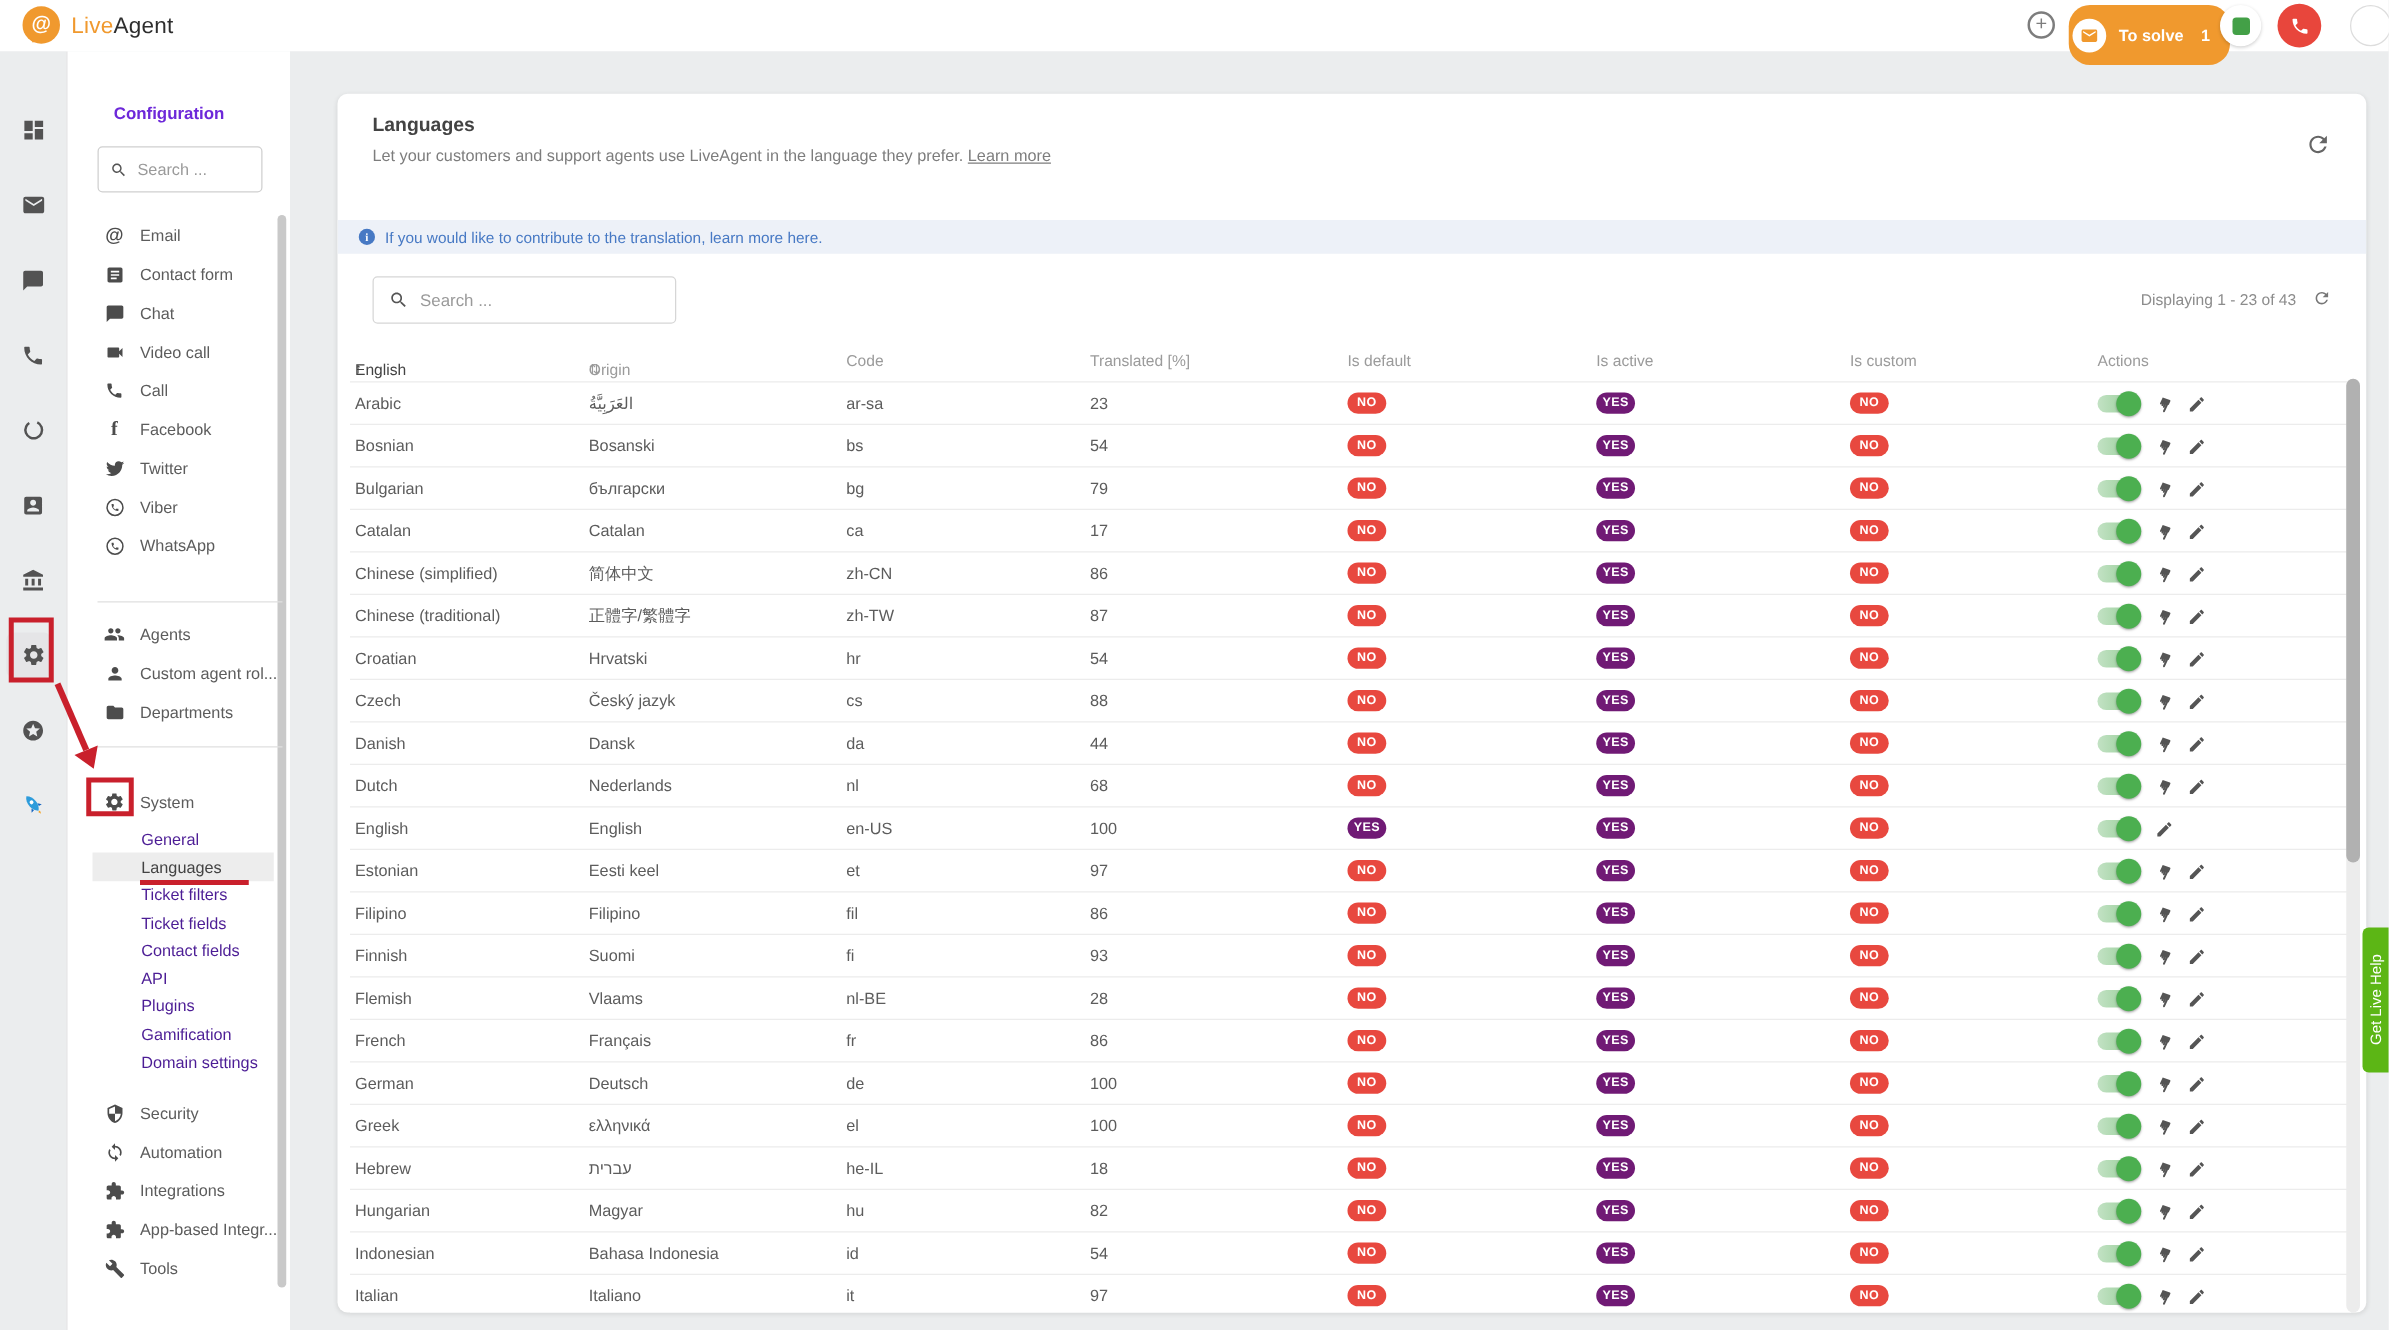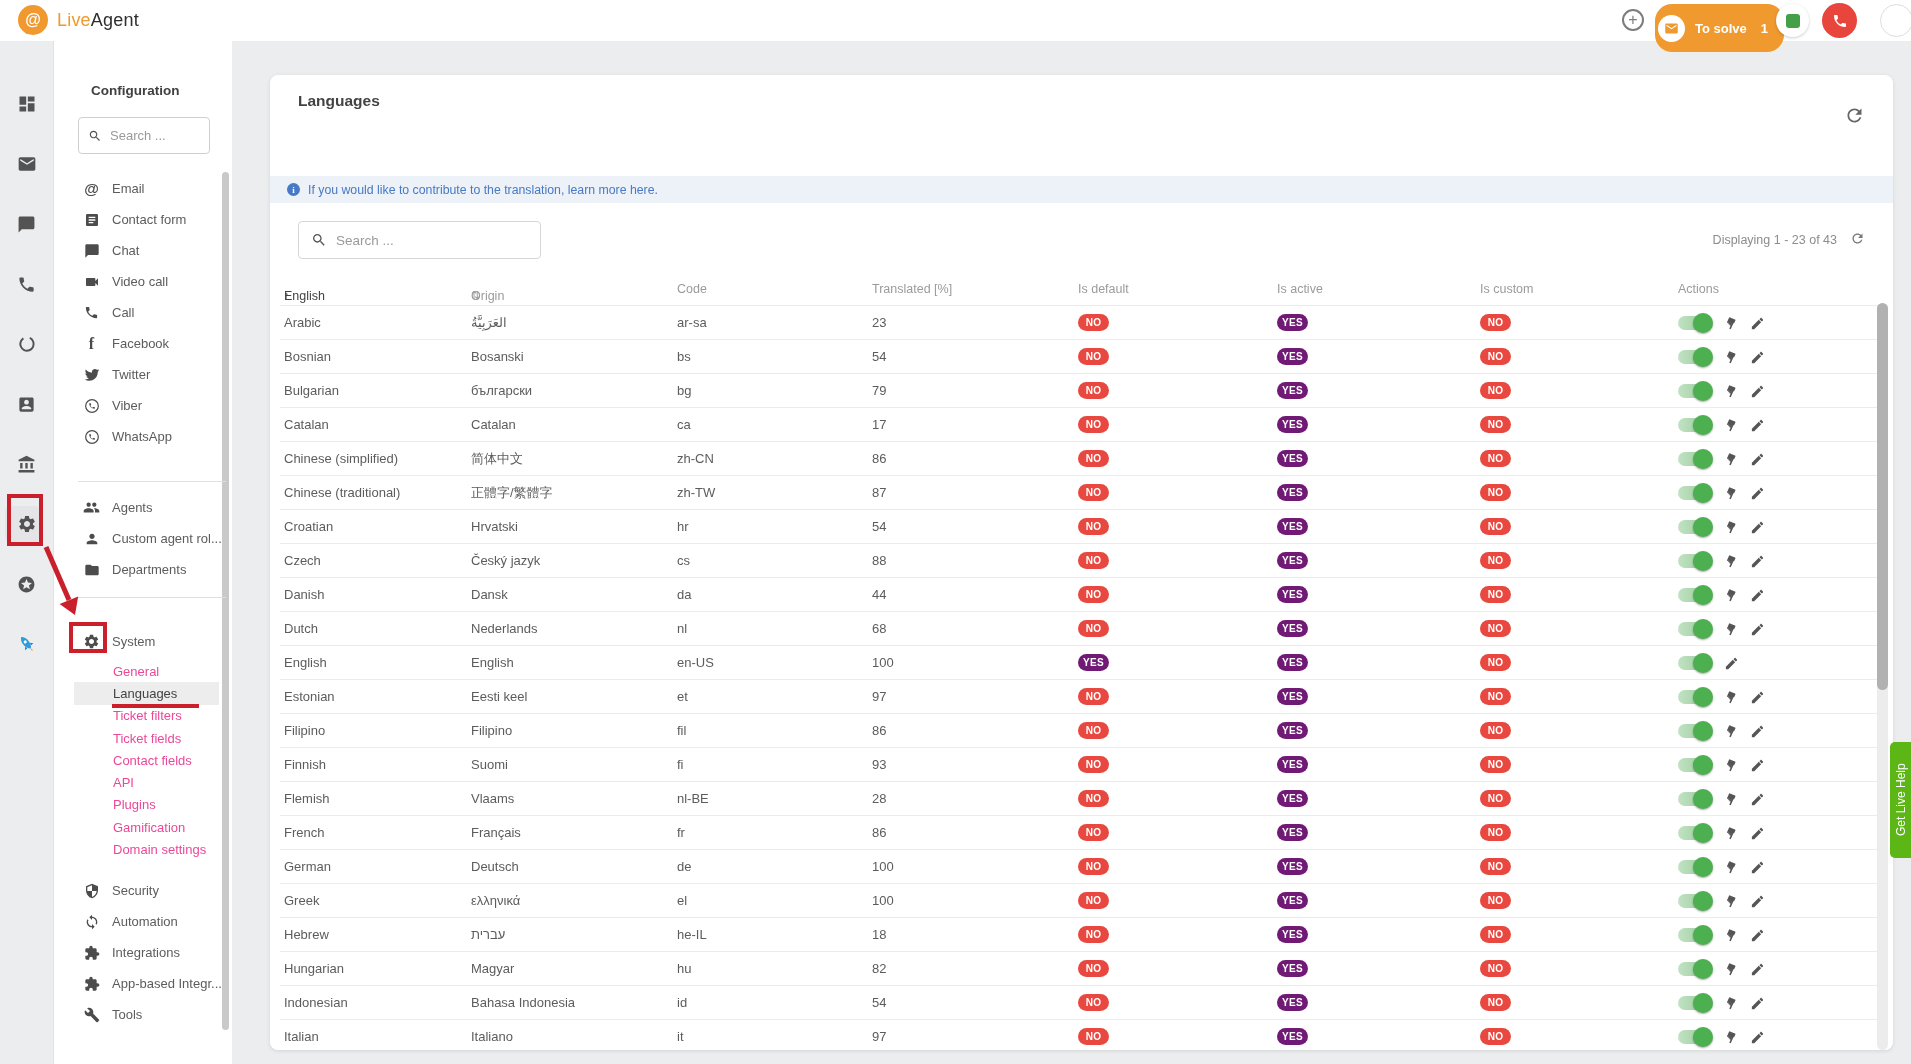--- a/index.html
+++ b/index.html
@@ -24,37 +24,37 @@
   .phone-btn{position:absolute;left:1822px;top:3px;width:35px;height:35px;background:#e8463c;border-radius:50%;display:flex;align-items:center;justify-content:center;cursor:pointer}
   .avatar-partial{position:absolute;left:1880px;top:4px;width:33px;height:33px;background:#fff;border:1px solid #ddd;border-radius:50%;cursor:pointer}
 
   
   .rail{position:absolute;left:0;top:41px;width:53px;bottom:0;display:flex;flex-direction:column;align-items:center;padding-top:52px;gap:38px;z-index:2}
   .rail .ric{width:53px;height:22px;display:flex;justify-content:center;align-items:center;color:#535353;cursor:pointer}
   .rail-active-bg{position:absolute;left:5px;top:506px;width:36px;height:36px;background:#e5e5e7;border-radius:6px;z-index:1}
 
   
   .sidebar{position:absolute;left:53px;top:41px;width:179px;bottom:0;background:#fff;border-left:1px solid #e2e2e4;z-index:2}
-  .sb-title{position:absolute;left:37px;top:42px;font-size:13.5px;font-weight:bold;color:#404040}
+  .sb-title{position:absolute;left:37px;top:42px;font-size:13.5px;font-weight:bold;color:#6d28d9}
   .sb-search{position:absolute;left:24px;top:76px;width:132px;height:37px;border:1px solid #cfcfcf;border-radius:4px;display:flex;align-items:center;padding:0 9px;gap:8px;background:#fff}
   .sb-search input{border:none;outline:none;width:90px;font-size:13px;color:#555;font-family:"Liberation Sans",sans-serif}
   .sb-search input::placeholder{color:#9a9a9a}
   .sb-scroll{position:absolute;right:3px;top:131px;width:7px;height:858px;background:#c9c9c9;border-radius:4px;cursor:pointer}
   .sb-group{position:absolute;left:0;width:170px}
   .g1{top:132px}.g2{top:451px}.g4{top:834px}
   .sb-item{height:31px;display:flex;align-items:center;padding-left:29px;gap:12px;font-size:13px;color:#5c5c5c;cursor:pointer}
   .sb-item .mi{width:17px;height:17px;color:#4c4c4c;display:flex;align-items:center;justify-content:center;flex:none}
   .sb-item .at{font-weight:bold;font-size:15px;color:#4c4c4c}
   .sb-item .fb{font-family:"Liberation Serif",serif;font-weight:bold;font-size:16px;color:#4c4c4c}
   .sb-div{position:absolute;left:24px;width:148px;border-top:1px solid #e0e0e0}
   .d1{top:440px}.d2{top:556px}
   .sb-system{position:absolute;left:0;top:585px;width:170px;height:30px;display:flex;align-items:center;padding-left:29px;gap:12px;font-size:13px;color:#5c5c5c;cursor:pointer}
   .sb-system .mi{width:17px;height:17px;color:#4c4c4c}
   .sb-subs{position:absolute;left:0;top:619px;width:179px}
-  .sub{margin-left:20px;width:145px;padding-left:39px;height:22.3px;display:flex;align-items:center;font-size:13px;color:#ec4899;cursor:pointer}
+  .sub{margin-left:20px;width:145px;padding-left:39px;height:22.3px;display:flex;align-items:center;font-size:13px;color:#4c1d95;cursor:pointer}
   .sub.active{background:#ededed;color:#434343}
 
   
   .card{position:absolute;left:270px;top:75px;width:1623px;height:975px;background:#fff;border-radius:8px;box-shadow:0 1px 4px rgba(0,0,0,.1);overflow:hidden;z-index:2}
   .card-title{position:absolute;left:28px;top:17px;font-size:15.5px;font-weight:bold;color:#434343}
   .card-sub{position:absolute;left:28px;top:42px;font-size:13px;color:#7d7d7d}
   .card-sub .lm{text-decoration:underline;cursor:pointer}
   .card-refresh{position:absolute;right:28px;top:30px;color:#666;cursor:pointer}
   .banner{position:absolute;left:0;top:101px;width:100%;height:27px;background:#edf1f8;display:flex;align-items:center;padding-left:17px;gap:8px;font-size:12.3px;color:#42526e}
   .binfo{width:13px;height:13px;border-radius:50%;background:#4779c4;color:#fff;font-size:9px;font-weight:bold;display:flex;align-items:center;justify-content:center;font-family:"Liberation Serif",serif;flex:none}
@@ -381,20 +381,21 @@
             <path d="M22.7 19l-9.1-9.1c.9-2.3.4-5-1.5-6.9-2-2-5-2.4-7.4-1.3L9 6 6 9 1.6 4.7C.4 7.1.9 10.1 2.9 12.1c1.9 1.9 4.6 2.4 6.9 1.5l9.1 9.1c.4.4 1 .4 1.4 0l2.3-2.3c.5-.4.5-1.1.1-1.4z"></path>
           </svg>
         </span>
         <span>Tools</span>
       </div>
   </div>
 </div>
 
 <div class="card">
   <div class="card-title">Languages</div>
+  <div class="card-sub"><span>Let your customers and support agents use LiveAgent in the language they prefer.</span> <span class="lm">Learn more</span></div>
   <div class="card-refresh">
       <svg width="21" height="21" viewBox="0 0 24 24" fill="currentColor">
         <path d="M17.65 6.35C16.2 4.9 14.21 4 12 4c-4.42 0-7.99 3.58-8 8s3.57 8 8 8c3.73 0 6.84-2.55 7.73-6h-2.08c-.82 2.33-3.04 4-5.65 4-3.31 0-6-2.69-6-6s2.69-6 6-6c1.66 0 3.14.69 4.22 1.78L13 11h7V4l-2.35 2.35z"></path>
       </svg>
     </div>
 
   <div class="banner">
     <span class="binfo">i</span>
     <span class="blink">If you would like to contribute to the translation, learn more here.</span>
   </div>

